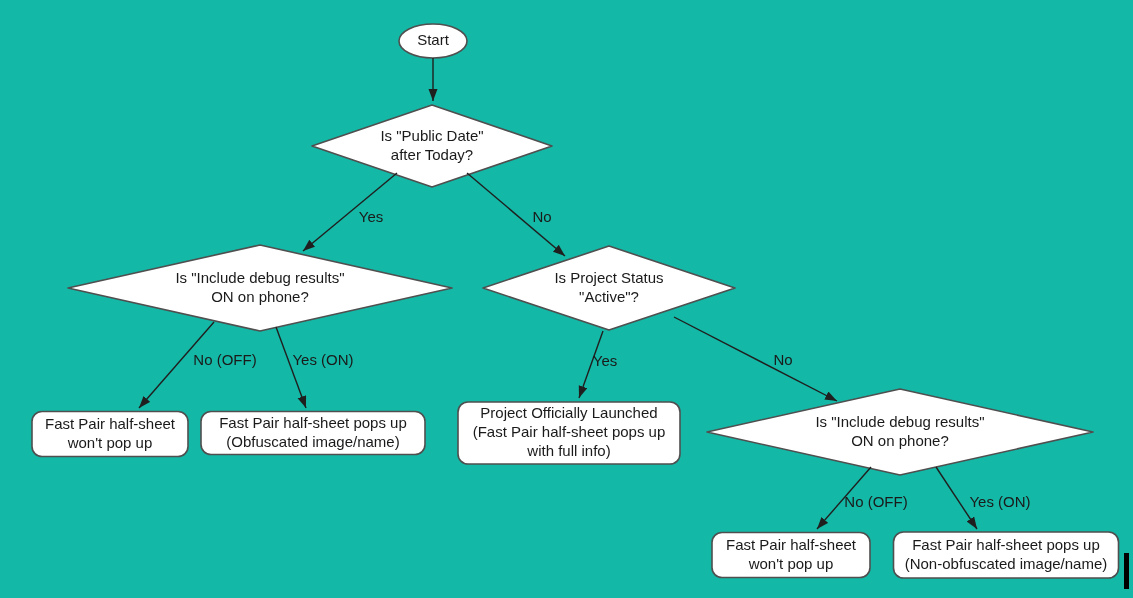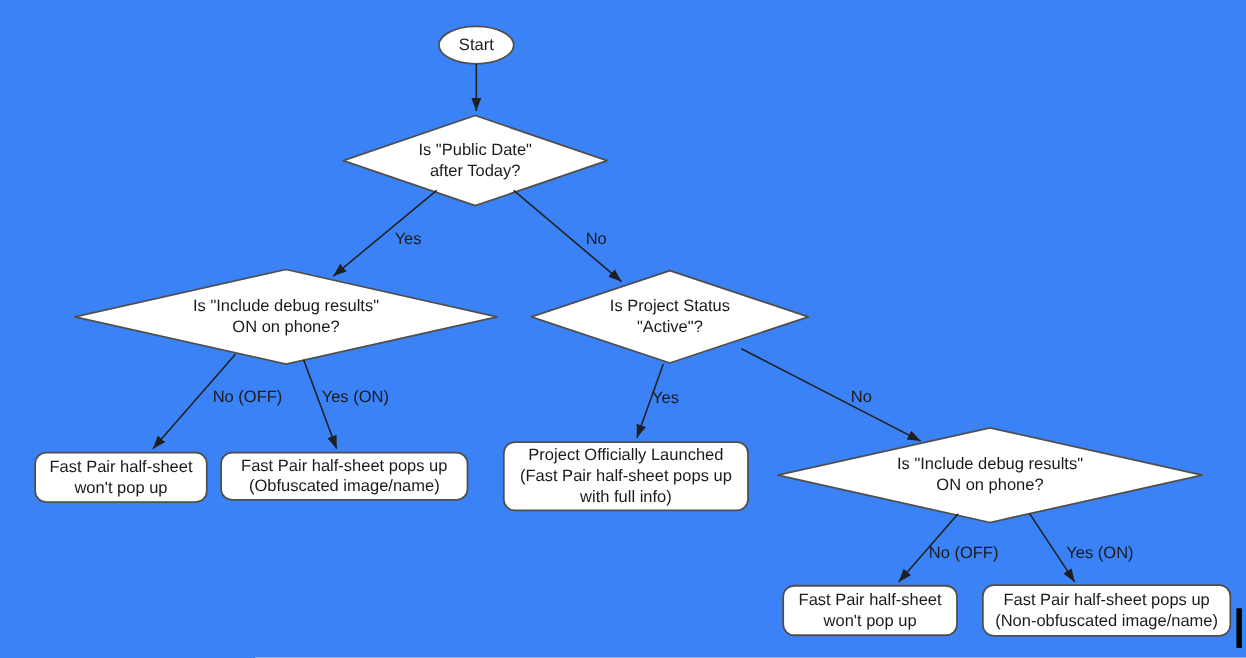--- a/index.html
+++ b/index.html
@@ -20,21 +20,21 @@
     left: 0;
     top: 0;
   }
   .cursor-bar {
     position: absolute;
   }
 </style>
 </head>
 <body>
 
-<div id="stage" style="width: 1133px; height: 598px; background: #3b82f6;">
+<div id="stage" style="width: 1133px; height: 598px; background: #14b8a6;">
   <div class="cursor-bar" style="left: 1124px; top: 553px; width: 5px; height: 36px; background: rgb(0, 0, 0);"></div>
 <svg width="1133" height="598" viewBox="0 0 1133 598">
       <defs>
         <marker id="arrowhead" markerUnits="userSpaceOnUse" markerWidth="13" markerHeight="10" refX="12" refY="4.5" orient="auto">
           <path d="M0,0 L12,4.5 L0,9 Z" fill="#1f1f1f"></path>
         </marker>
       </defs>
       <g>
         <ellipse cx="433" cy="41" rx="34" ry="17" fill="#ffffff" stroke="#4f4f4f" stroke-width="1.6"></ellipse>
         <text text-anchor="middle" font-size="15" fill="#1a1a1a"><tspan x="433" y="45.25">Start</tspan></text>

